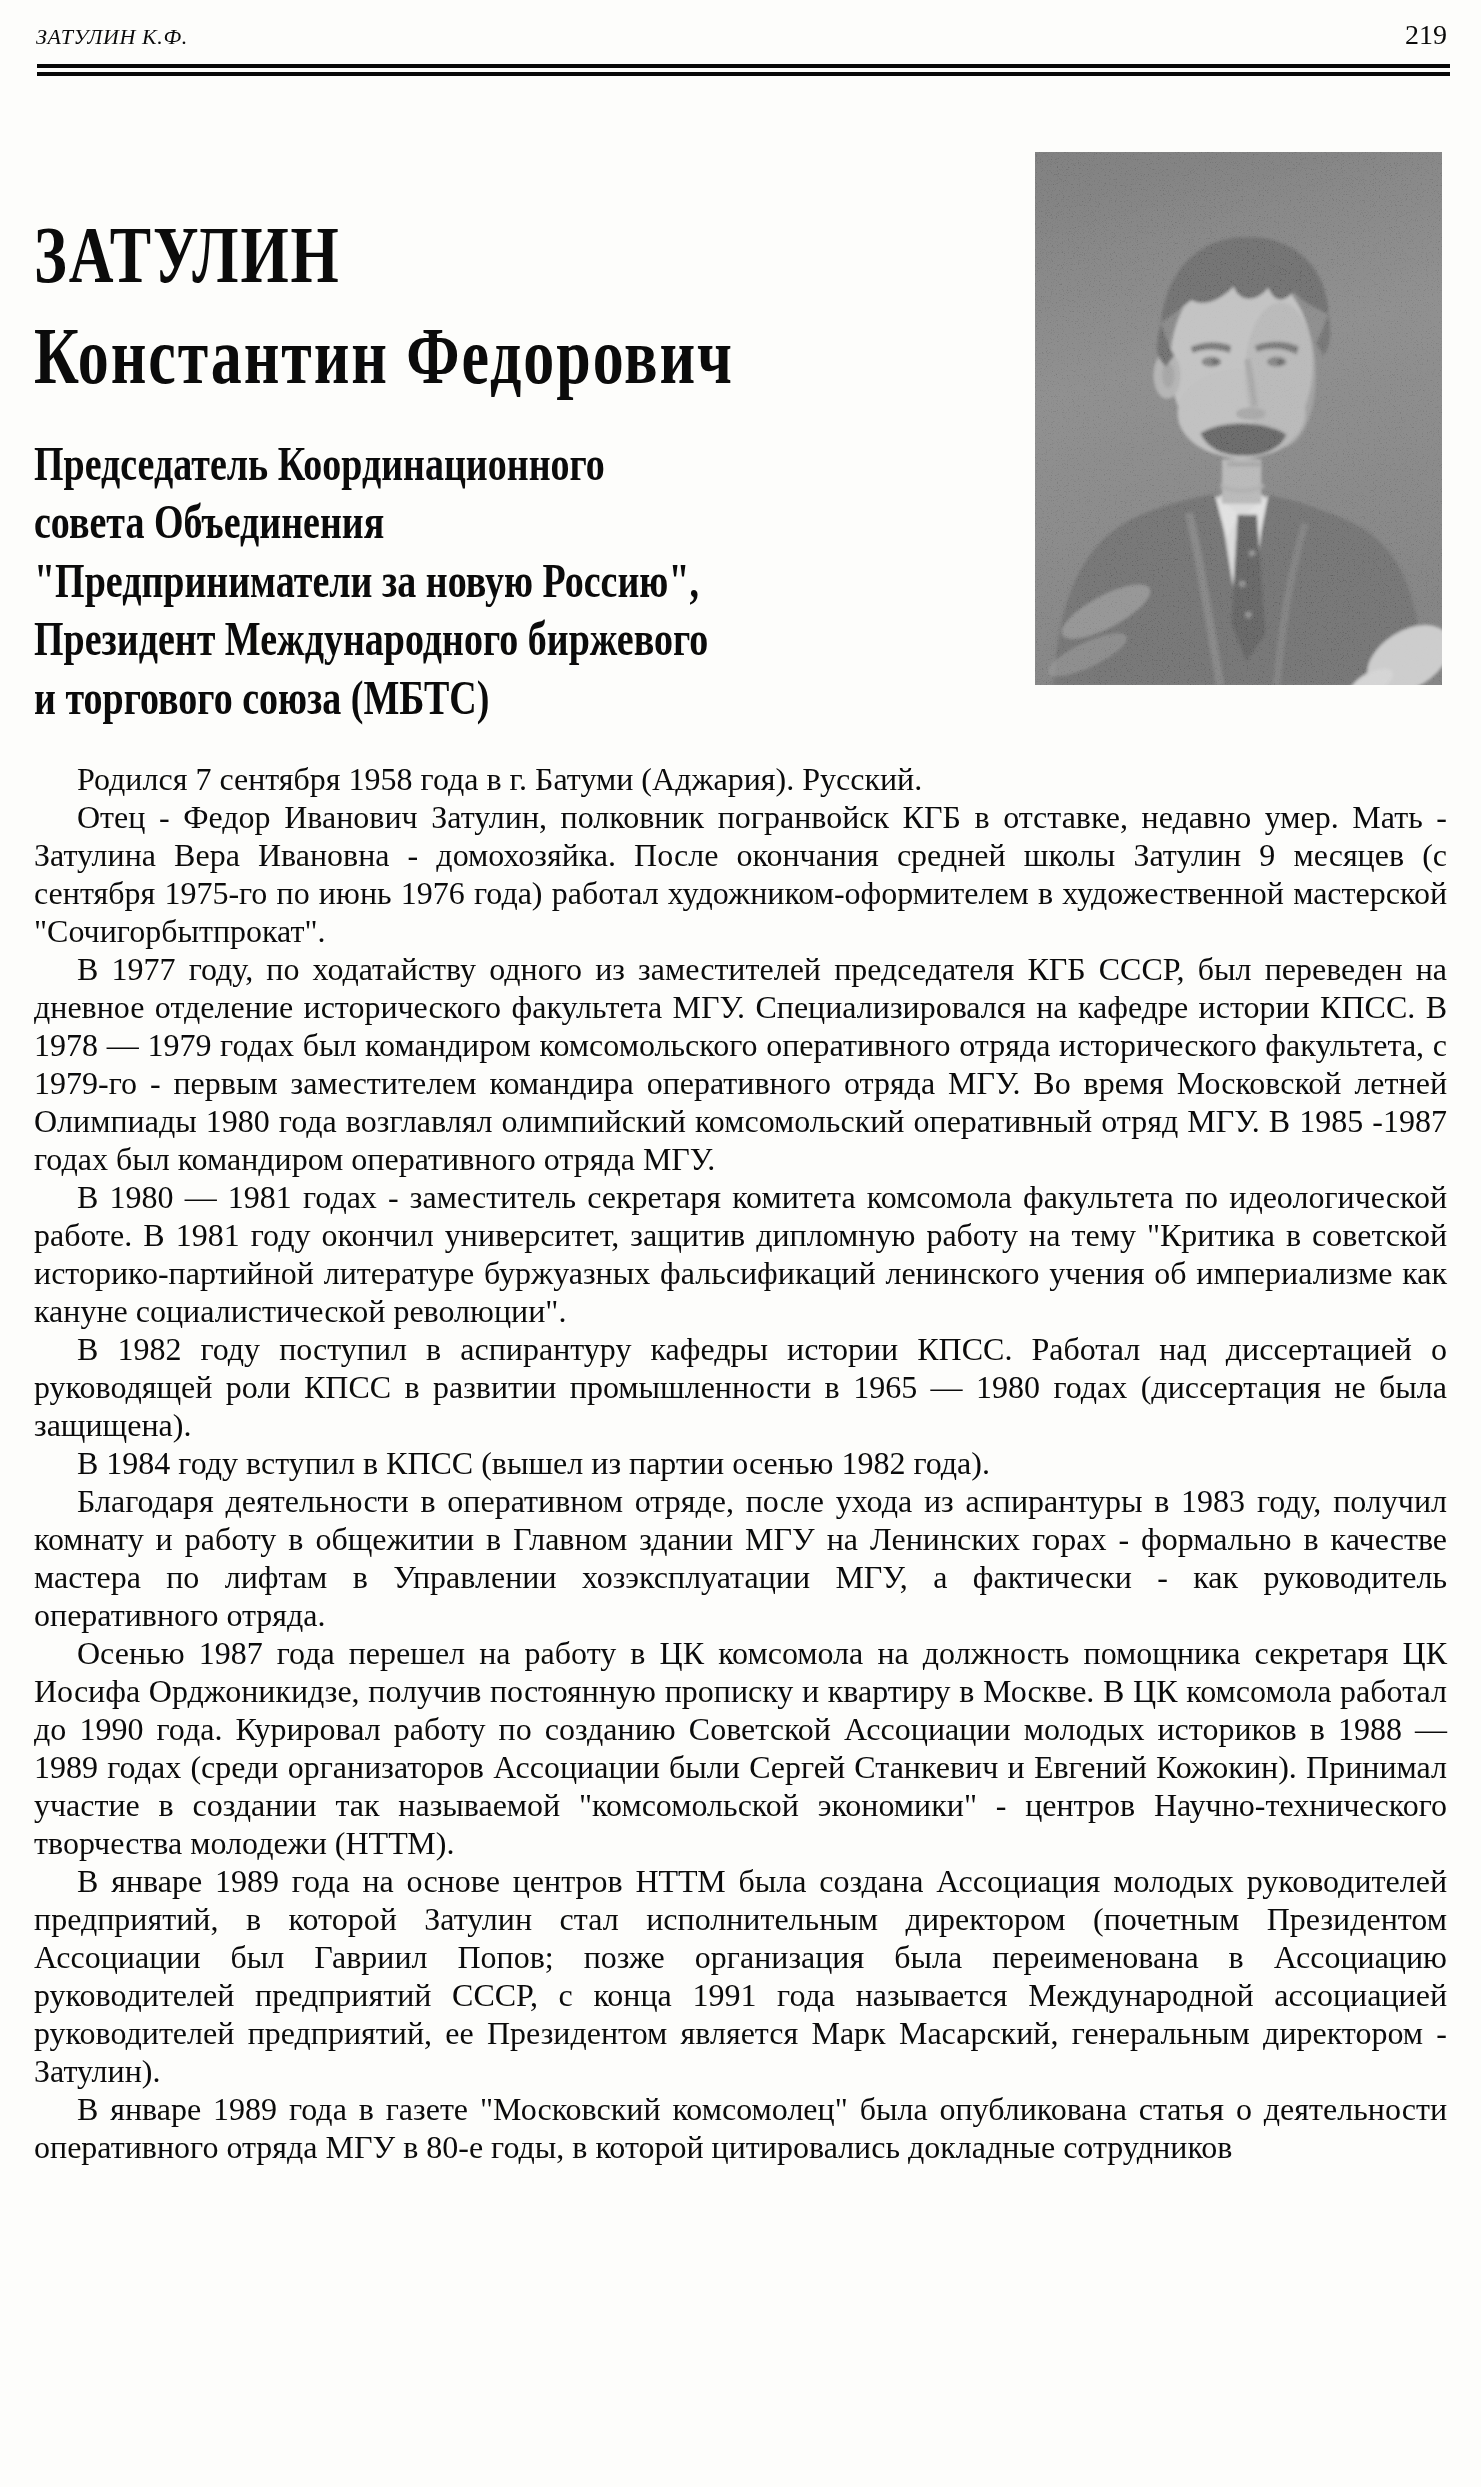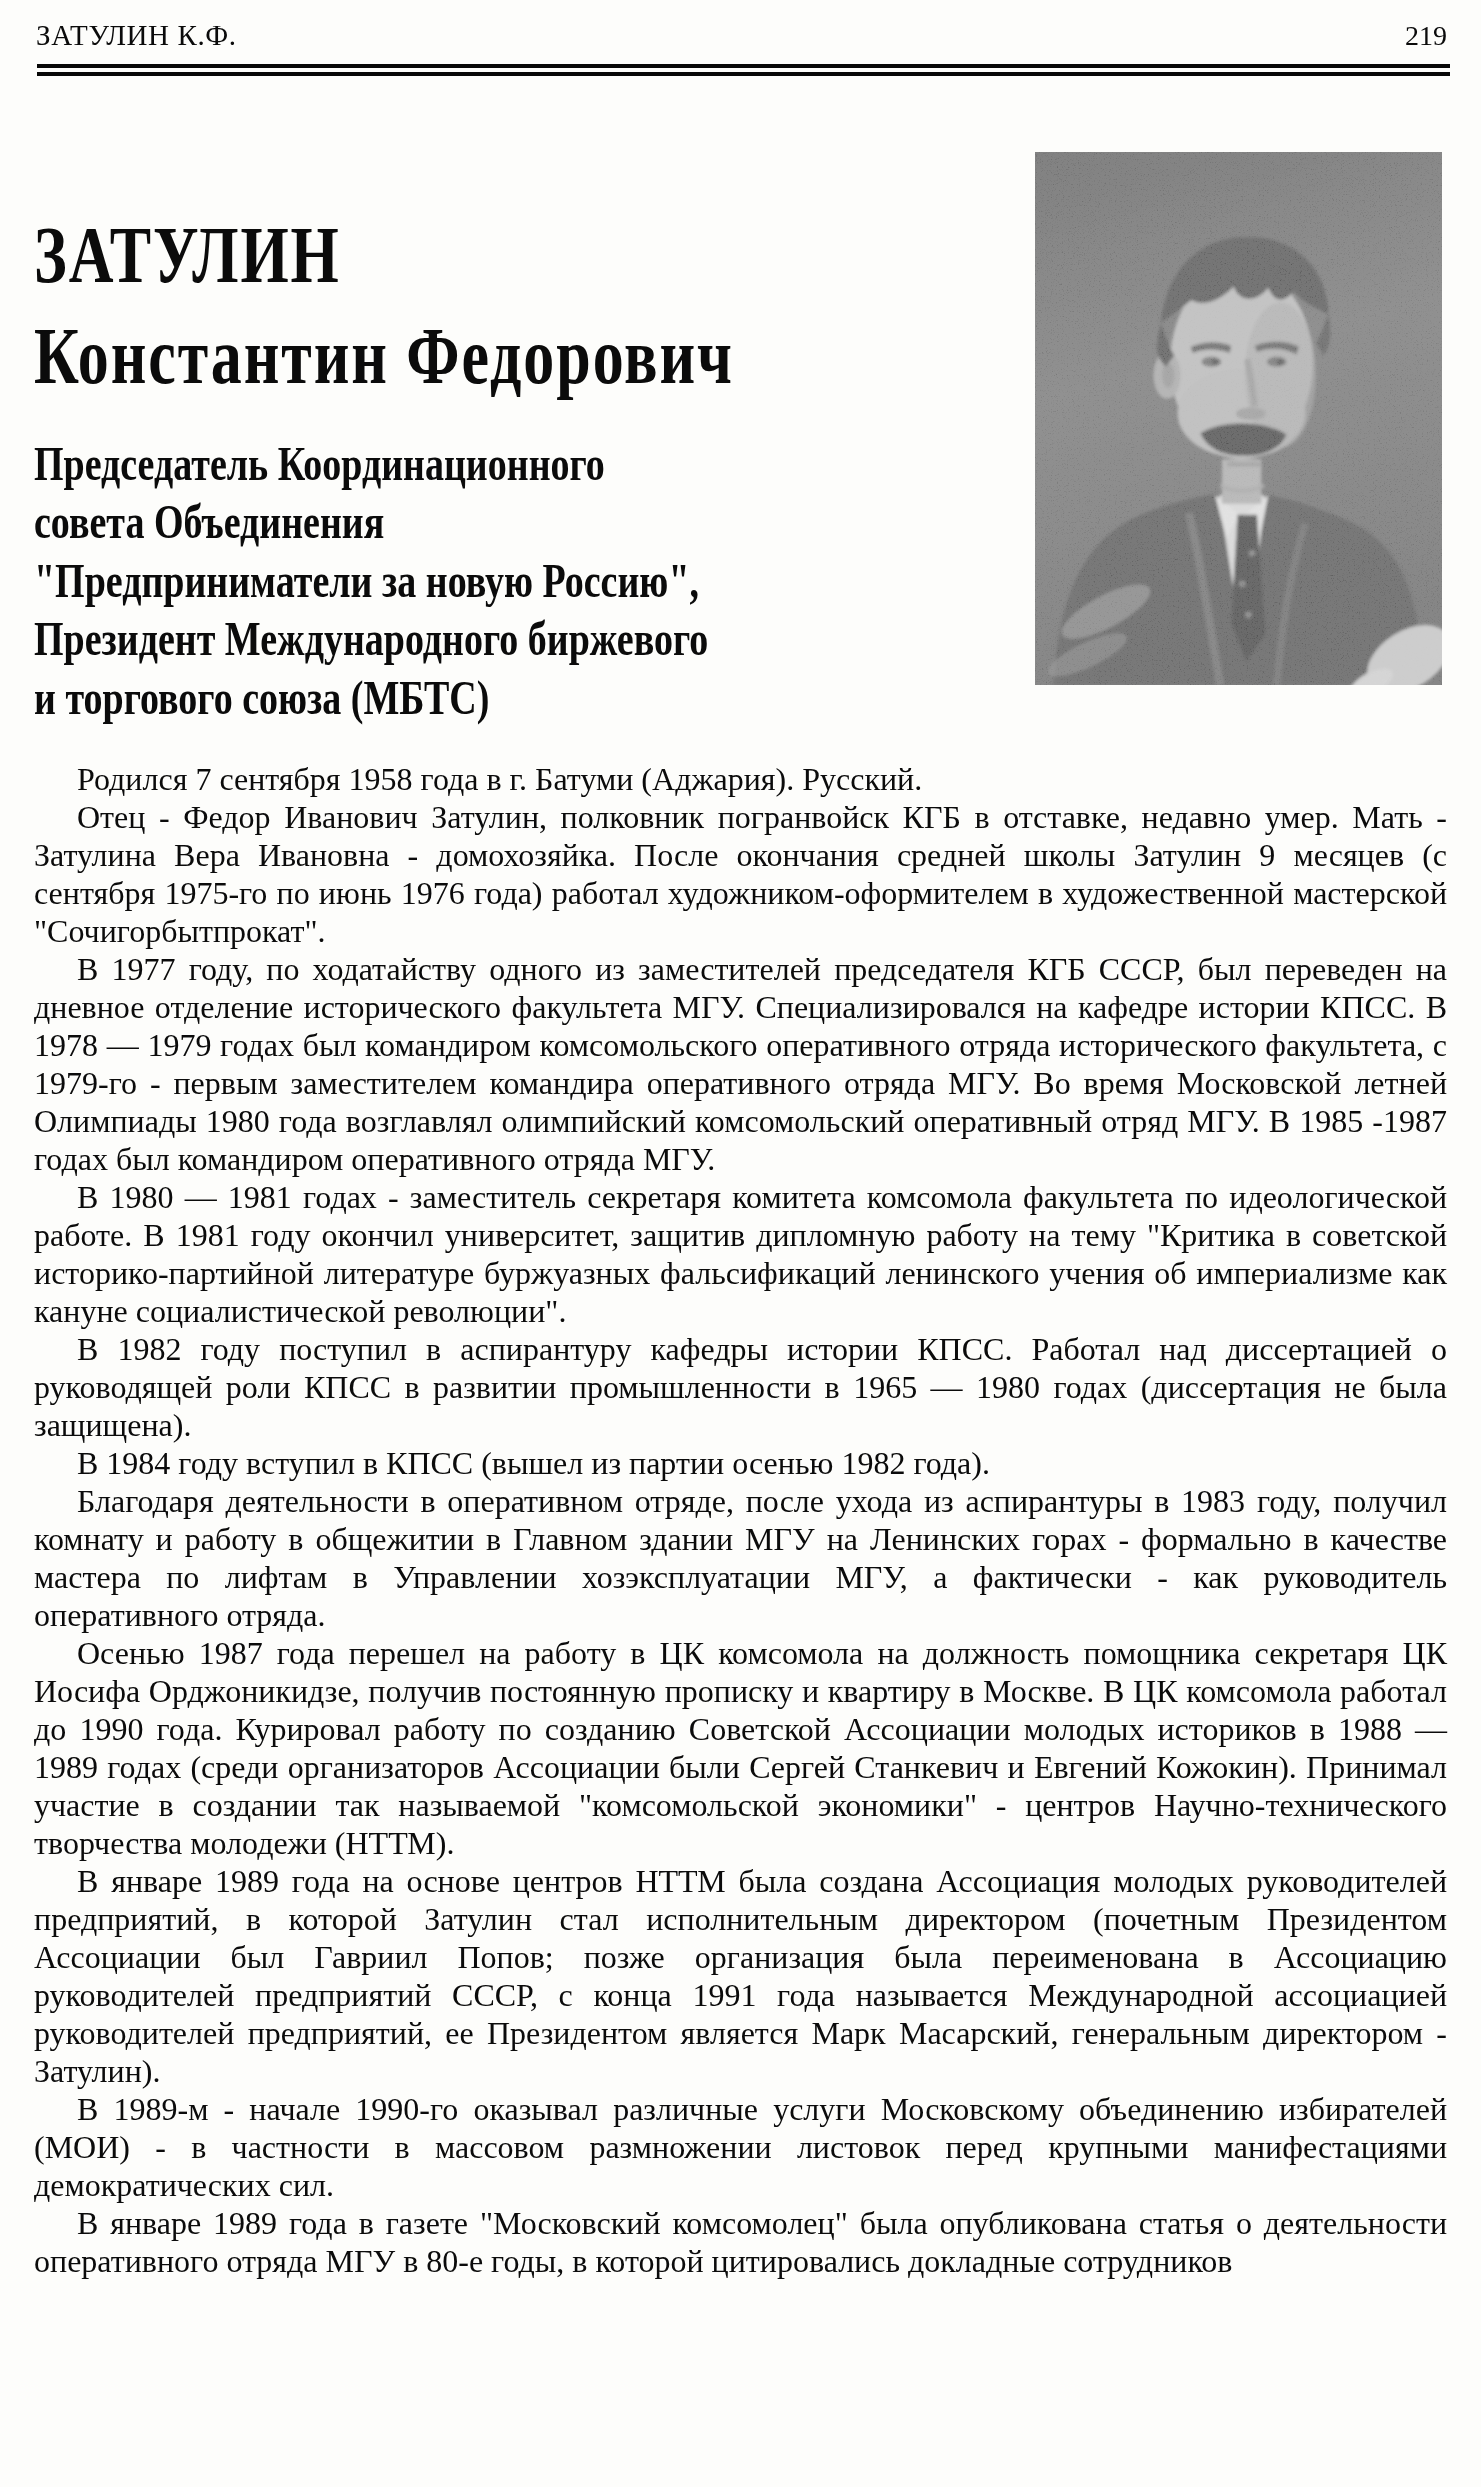--- a/index.html
+++ b/index.html
@@ -15,21 +15,22 @@
 
   
   .running-header {
     position: absolute;
     left: 36px; right: 34px; top: 18.5px;
     display: flex;
     justify-content: space-between;
     align-items: baseline;
   }
   .running-title {
-    font-size: 29px;
+    font-size: 22px;
+    font-style: italic;
     letter-spacing: 0.6px;
   }
   .page-number { font-size: 28px; margin-left: 9px; }
 
   
   .double-rule { position: absolute; left: 37px; top: 64px; width: 1413px; }
   .rule-line { height: 4.3px; background: #070707; }
   .rule-line + .rule-line { margin-top: 3.7px; }
 
   
@@ -190,18 +191,17 @@
   <main class="bio" id="paragraphs">
       <p>Родился 7 сентября 1958 года в г. Батуми (Аджария). Русский.</p>
       <p>Отец - Федор Иванович Затулин, полковник погранвойск КГБ в отставке, недавно умер. Мать - Затулина Вера Ивановна - домохозяйка. После окончания средней школы Затулин 9 месяцев (с сентября 1975-го по июнь 1976 года) работал художником-оформителем в художественной мастерской "Сочигорбытпрокат".</p>
       <p>В 1977 году, по ходатайству одного из заместителей председателя КГБ СССР, был переведен на дневное отделение исторического факультета МГУ. Специализировался на кафедре истории КПСС. В 1978 — 1979 годах был командиром комсомольского оперативного отряда исторического факультета, с 1979-го - первым заместителем командира оперативного отряда МГУ. Во время Московской летней Олимпиады 1980 года возглавлял олимпийский комсомольский оперативный отряд МГУ. В 1985 -1987 годах был командиром оперативного отряда МГУ.</p>
       <p>В 1980 — 1981 годах - заместитель секретаря комитета комсомола факультета по идеологической работе. В 1981 году окончил университет, защитив дипломную работу на тему "Критика в советской историко-партийной литературе буржуазных фальсификаций ленинского учения об империализме как кануне социалистической революции".</p>
       <p>В 1982 году поступил в аспирантуру кафедры истории КПСС. Работал над диссертацией о руководящей роли КПСС в развитии промышленности в 1965 — 1980 годах (диссертация не была защищена).</p>
       <p>В 1984 году вступил в КПСС (вышел из партии осенью 1982 года).</p>
       <p>Благодаря деятельности в оперативном отряде, после ухода из аспирантуры в 1983 году, получил комнату и работу в общежитии в Главном здании МГУ на Ленинских горах - формально в качестве мастера по лифтам в Управлении хозэксплуатации МГУ, а фактически - как руководитель оперативного отряда.</p>
       <p>Осенью 1987 года перешел на работу в ЦК комсомола на должность помощника секретаря ЦК Иосифа Орджоникидзе, получив постоянную прописку и квартиру в Москве. В ЦК комсомола работал до 1990 года. Курировал работу по созданию Советской Ассоциации молодых историков в 1988 — 1989 годах (среди организаторов Ассоциации были Сергей Станкевич и Евгений Кожокин). Принимал участие в создании так называемой "комсомольской экономики" - центров Научно-технического творчества молодежи (НТТМ).</p>
       <p>В январе 1989 года на основе центров НТТМ была создана Ассоциация молодых руководителей предприятий, в которой Затулин стал исполнительным директором (почетным Президентом Ассоциации был Гавриил Попов; позже организация была переименована в Ассоциацию руководителей предприятий СССР, с конца 1991 года называется Международной ассоциацией руководителей предприятий, ее Президентом является Марк Масарский, генеральным директором - Затулин).</p>
-      <p>В 1989-м - начале 1990-го оказывал различные услуги Московскому объединению избирателей (МОИ) - в частности в массовом размножении листовок перед крупными манифестациями демократических сил.</p>
       <p>В январе 1989 года в газете "Московский комсомолец" была опубликована статья о деятельности оперативного отряда МГУ в 80-е годы, в которой цитировались докладные сотрудников</p>
     </main>
 
 </div>
 
 
 </body></html>

